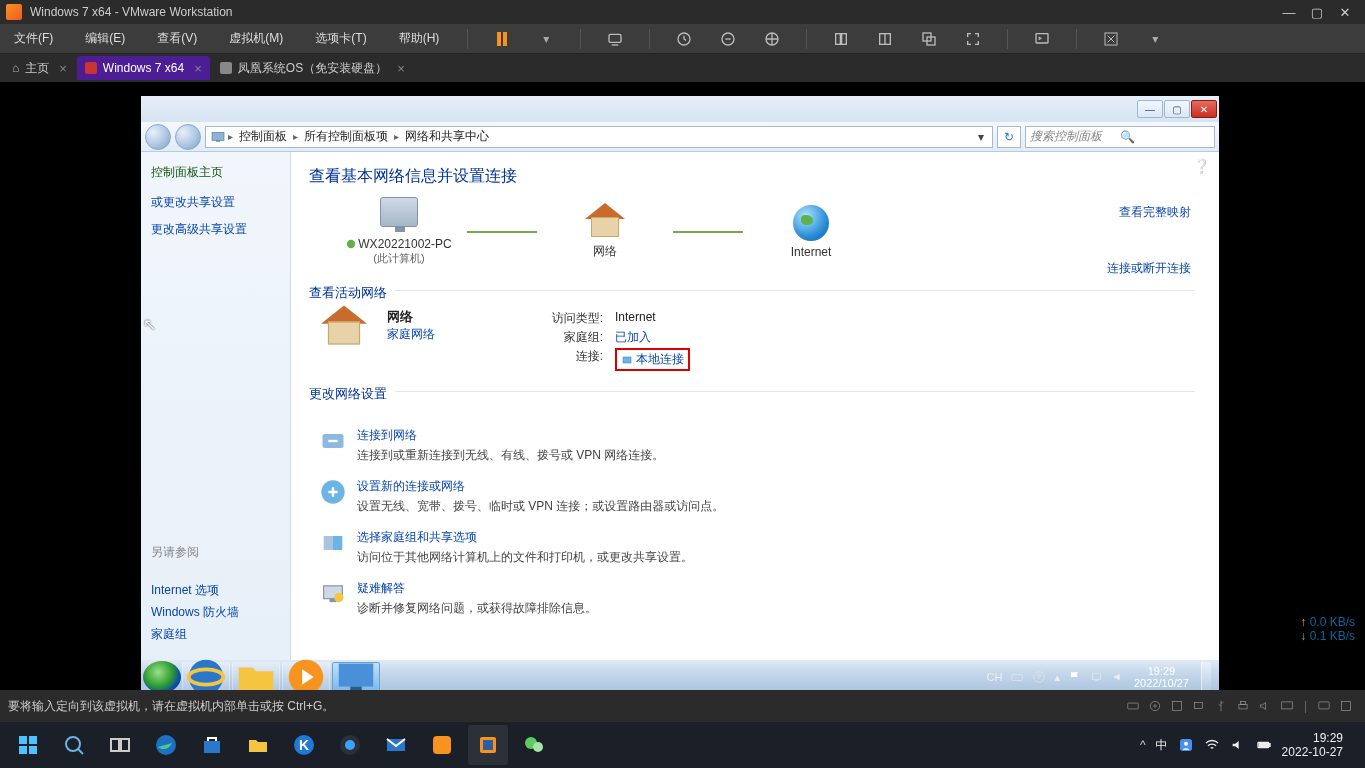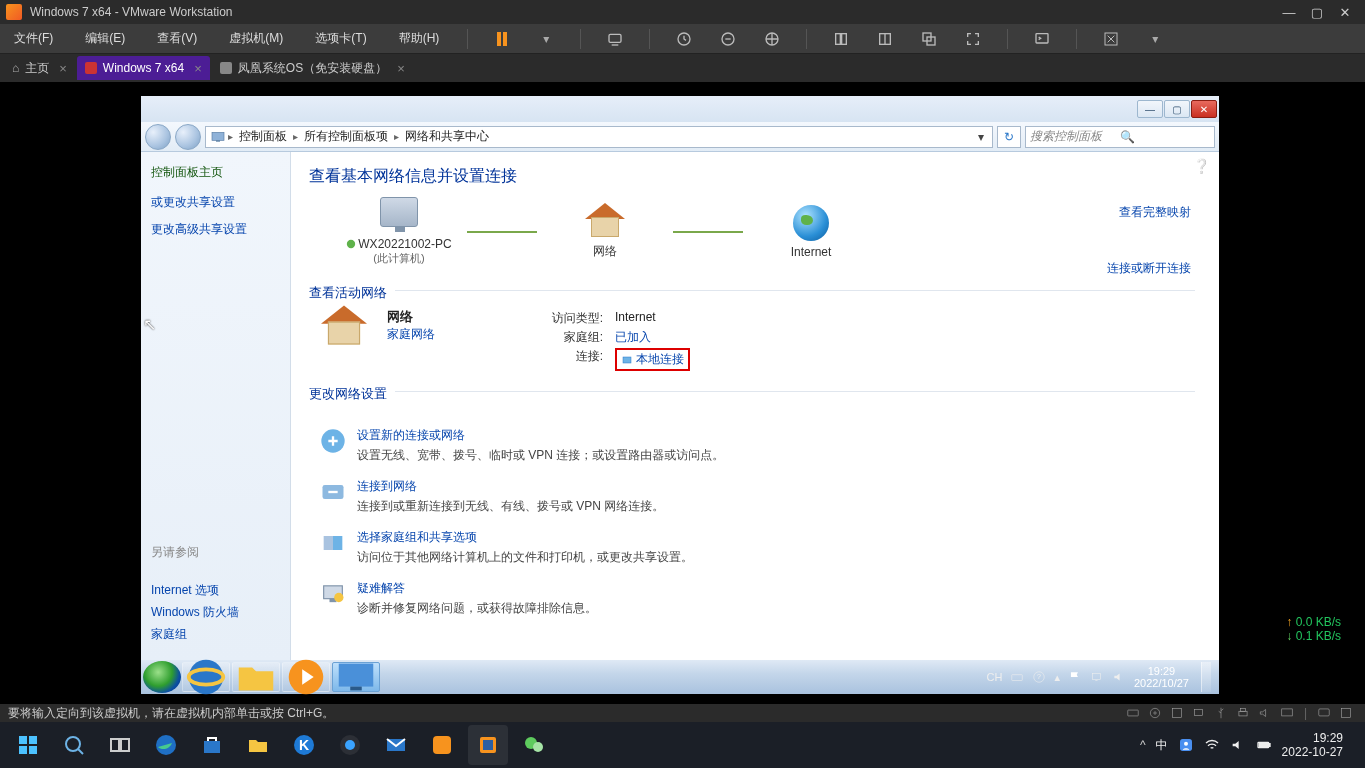--- a/index.html
+++ b/index.html
@@ -90,26 +90,26 @@
 .w7tb .startorb{ width:38px; height:32px; border-radius:50%; background:radial-gradient(circle at 40% 35%, #9be08a, #2f9e2f 45%, #0a4da3 70%, #053576);}
 .w7tb .tbi{ width:48px; height:30px; margin:0 1px; border:1px solid rgba(255,255,255,.3); border-radius:2px; background:linear-gradient(rgba(255,255,255,.3),rgba(255,255,255,.05)); display:flex; align-items:center; justify-content:center;}
 .w7tb .tbi.active{ background:linear-gradient(#bfe0fb,#7db8ea); border-color:#6aa1d4;}
 .w7tb .tray{ margin-left:auto; display:flex; align-items:center; gap:8px; color:#fff; font-size:11px; padding:0 6px;}
 .w7tb .tray .ime{ color:#eee; font-size:11px;}
 .w7tb .tray svg{ width:14px; height:14px;}
 .w7tb .clock{ text-align:center; line-height:1.1; font-size:11px; color:#fff;}
 .w7tb .showdesk{ width:10px; height:30px; background:linear-gradient(rgba(255,255,255,.4),rgba(255,255,255,.1)); border-left:1px solid rgba(255,255,255,.5); margin-left:4px;}
 
 
-.xfer{ position:absolute; right:24px; top:615px; color:#22c55e; font-size:12px; text-align:left; z-index:5;}
+.xfer{ position:absolute; right:10px; top:615px; color:#0369a1; font-size:12px; text-align:left; z-index:5;}
 .xfer .up::before{ content:"↑ "; color:#f5a623;}
 .xfer .dn::before{ content:"↓ "; color:#5ecb5e;}
 
 
-.vmw-status{ position:absolute; left:0; bottom:46px; width:100%; height:18px; background:#2b2b2b; display:flex; align-items:center; color:#ccc; font-size:12px; padding:0 8px;}
+.vmw-status{ position:absolute; left:0; bottom:46px; width:100%; height:32px; background:#2b2b2b; display:flex; align-items:center; color:#ccc; font-size:12px; padding:0 8px;}
 .vmw-status .msg{ flex:1;}
 .vmw-status .sico{ margin:0 4px; color:#aaa; display:flex;}
 .vmw-status .sico svg{ width:14px; height:14px;}
 
 
 .hosttb{ position:absolute; left:0; bottom:0; width:100%; height:46px; background:#1b1f27; display:flex; align-items:center; padding:0 8px;}
 .hosttb .left{ display:flex; gap:6px;}
 .hosttb .hico{ width:40px; height:40px; display:flex; align-items:center; justify-content:center; border-radius:4px;}
 .hosttb .hico svg{ width:24px; height:24px;}
 .hosttb .right{ margin-left:auto; display:flex; align-items:center; gap:10px; color:#eee; font-size:12px;}
@@ -355,36 +355,36 @@
           </div>
         </div>
 
         <div style="display:flex;align-items:center;">
             <div class="section-title">更改网络设置</div>
             <div style="flex:1; border-bottom:1px solid #e0e6ee; margin-left:8px;"></div>
           </div>
         <div class="tasks">
           <div class="task">
             <div class="tico"><svg viewBox="0 0 24 24">
+                  <rect x="3" y="6" width="18" height="12" rx="2" fill="#8db9e0"></rect>
+                  <path d="M8 12h8" stroke="#fff" stroke-width="2"></path>
+                </svg></div>
+            <div>
+                <div class="tt">连接到网络</div>
+                <div class="td">连接到或重新连接到无线、有线、拨号或 VPN 网络连接。</div>
+              </div>
+          </div>
+          <div class="task">
+            <div class="tico"><svg viewBox="0 0 24 24">
                   <circle cx="12" cy="12" r="10" fill="#6db3e6"></circle>
                   <path d="M8 12h8M12 8v8" stroke="#fff" stroke-width="2"></path>
                 </svg></div>
             <div>
                 <div class="tt">设置新的连接或网络</div>
                 <div class="td">设置无线、宽带、拨号、临时或 VPN 连接；或设置路由器或访问点。</div>
-              </div>
-          </div>
-          <div class="task">
-            <div class="tico"><svg viewBox="0 0 24 24">
-                  <rect x="3" y="6" width="18" height="12" rx="2" fill="#8db9e0"></rect>
-                  <path d="M8 12h8" stroke="#fff" stroke-width="2"></path>
-                </svg></div>
-            <div>
-                <div class="tt">连接到网络</div>
-                <div class="td">连接到或重新连接到无线、有线、拨号或 VPN 网络连接。</div>
               </div>
           </div>
           <div class="task">
             <div class="tico"><svg viewBox="0 0 24 24">
                   <rect x="4" y="6" width="8" height="12" fill="#a9c3e0"></rect>
                   <rect x="12" y="6" width="8" height="12" fill="#6db3e6"></rect>
                 </svg></div>
             <div>
                 <div class="tt">选择家庭组和共享选项</div>
                 <div class="td">访问位于其他网络计算机上的文件和打印机，或更改共享设置。</div>

